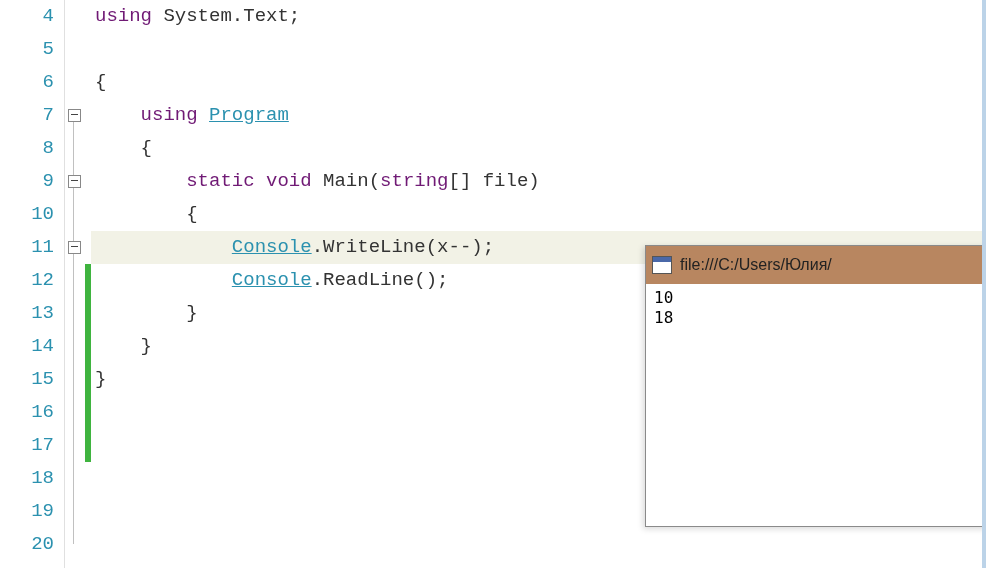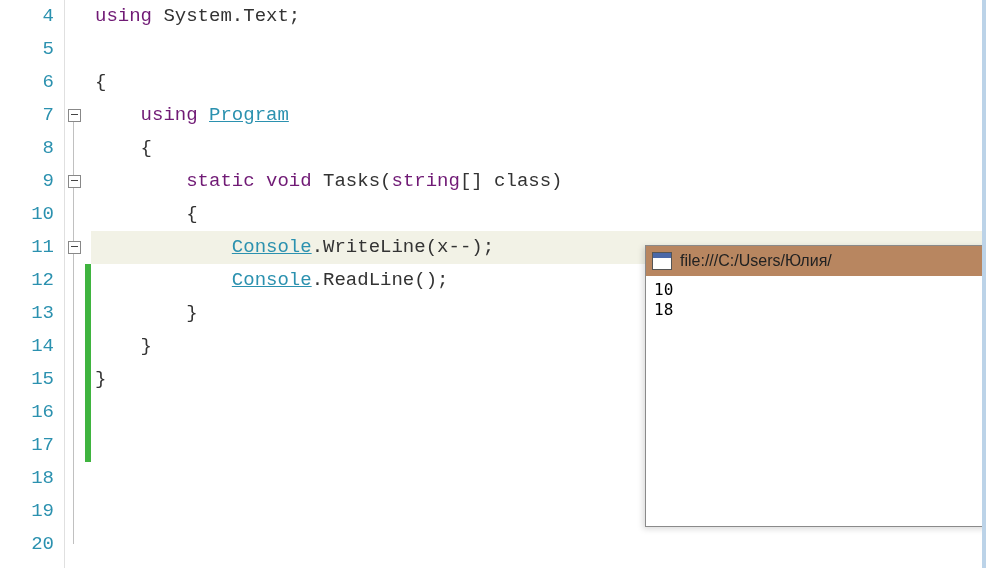--- a/index.html
+++ b/index.html
@@ -89,21 +89,21 @@
     position: absolute;
     top: 245px;
     left: 645px;
     width: 341px;
     height: 280px;
     border: 1px solid #8a8a8a;
     background: #fff;
     box-shadow: -2px 2px 6px rgba(0,0,0,0.15);
   }
   .console-title {
-    height: 30px;
+    height: 38px;
     background: #b88660;
     display: flex;
     align-items: center;
     padding-left: 6px;
     font-family: 'Segoe UI', Tahoma, sans-serif;
     font-size: 16px;
     color: #222;
   }
   .console-icon {
     width: 18px;
@@ -169,21 +169,21 @@
       <div class="change-mark" style="top: 363px; height: 33px;"></div>
       <div class="change-mark" style="top: 396px; height: 33px;"></div>
       <div class="change-mark" style="top: 429px; height: 33px;"></div>
     </div>
   <div class="code">
       <div class="line"><span class="kw">using</span><span class="txt"> System.Text;</span></div>
       <div class="line"></div>
       <div class="line"><span class="txt">{</span></div>
       <div class="line">    <span class="kw">using</span><span class="txt"> </span><span class="type">Program</span></div>
       <div class="line">    <span class="txt">{</span></div>
-      <div class="line">        <span class="kw">static</span><span class="txt"> </span><span class="kw">void</span><span class="txt"> Tasks(</span><span class="kw">string</span><span class="txt">[] class)</span></div>
+      <div class="line">        <span class="kw">static</span><span class="txt"> </span><span class="kw">void</span><span class="txt"> Main(</span><span class="kw">string</span><span class="txt">[] file)</span></div>
       <div class="line">        <span class="txt">{</span></div>
       <div class="line highlight">            <span class="type">Console</span><span class="txt">.WriteLine(x--);</span></div>
       <div class="line">            <span class="type">Console</span><span class="txt">.ReadLine();</span></div>
       <div class="line">        <span class="txt">}</span></div>
       <div class="line">    <span class="txt">}</span></div>
       <div class="line"><span class="txt">}</span></div>
       <div class="line"></div>
     </div>
 </div>
 

